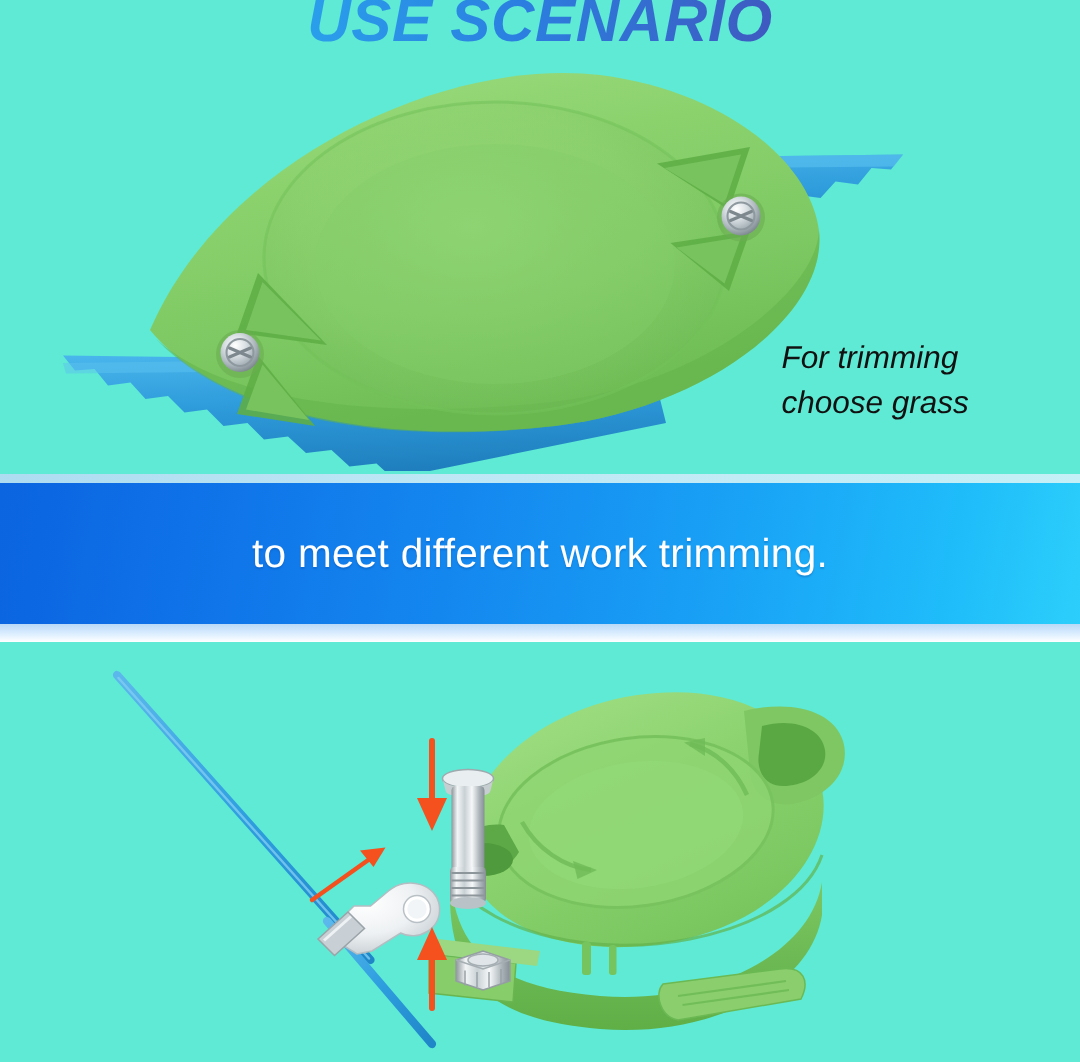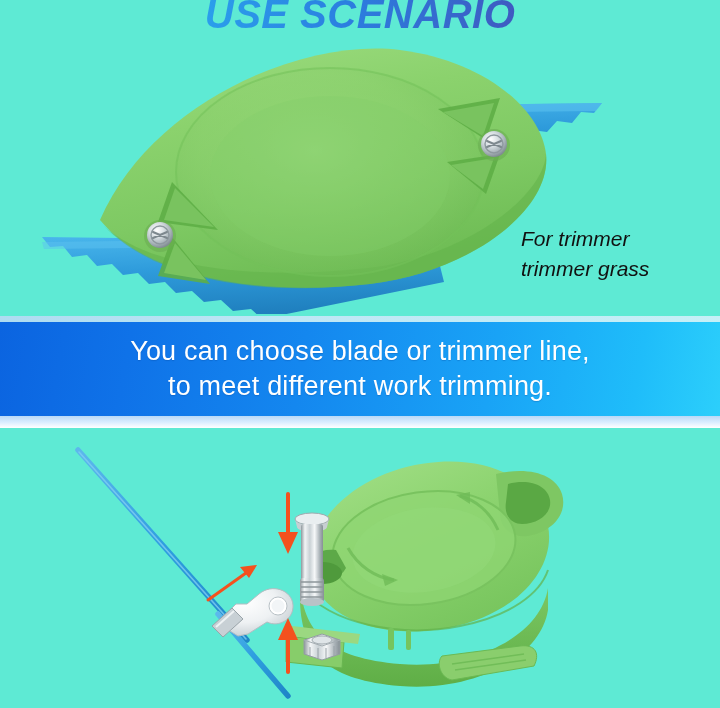--- a/index.html
+++ b/index.html
@@ -215,28 +215,27 @@
           <circle cx="160" cy="192" r="16" fill="#6aae52" opacity=".6"></circle>
           <circle cx="160" cy="191" r="13" fill="url(#screwGrad)"></circle>
           <circle cx="160" cy="191" r="9" fill="none" stroke="#8e999f" stroke-width="1.4"></circle>
           <path d="M153,188 L167,194 M153,194 L167,188" stroke="#7d888e" stroke-width="2" stroke-linecap="round"></path>
         </g>
       </g>
     </svg>
   </div>
 
   <div class="caption">
-    <div>For trimmer</div>
-    <div>trimmer grass</div>
+    <div>For trimming</div>
+    <div>choose grass</div>
   </div>
 
   <div class="banner-wrap">
     <div class="banner-glow-top"></div>
     <div class="banner">
-      <div class="banner-line">You can choose blade or trimmer line,</div>
       <div class="banner-line">to meet different work trimming.</div>
     </div>
     <div class="banner-glow-bottom"></div>
   </div>
 
   <div class="bottom-scene">
     <svg width="720" height="280" viewBox="0 0 720 280">
       <defs>
         <linearGradient id="greenTop3d" x1="0.1" y1="0" x2="0.75" y2="1">
           <stop offset="0%" stop-color="#a2df86"></stop>

